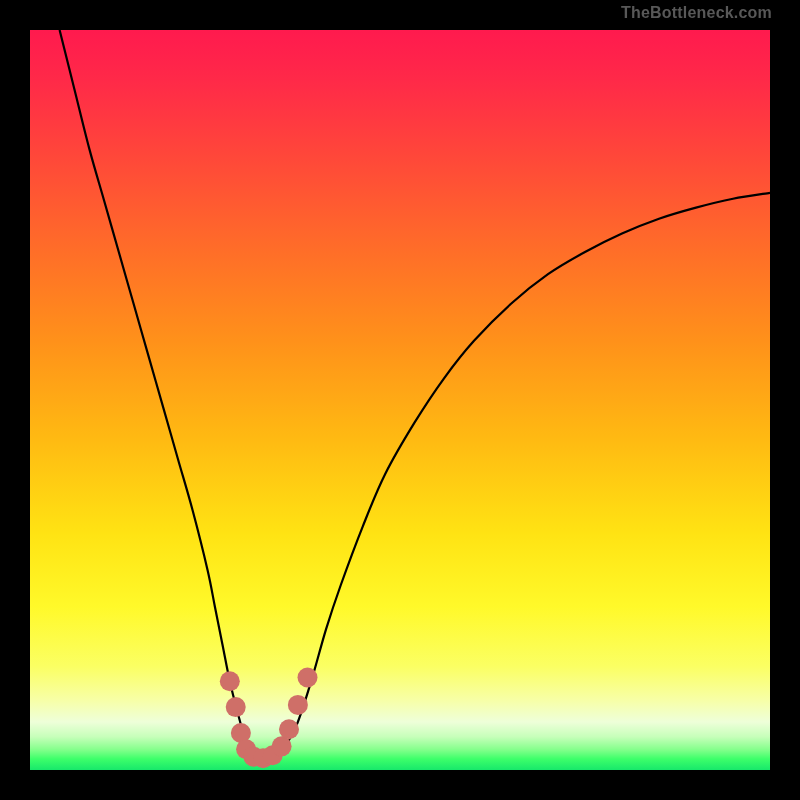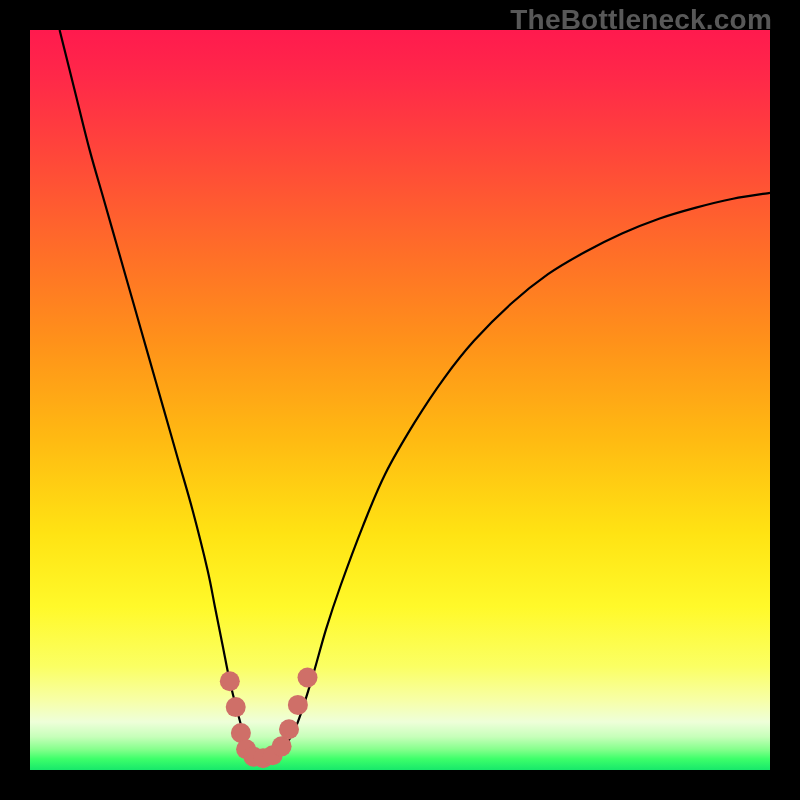--- a/index.html
+++ b/index.html
@@ -24,21 +24,21 @@
   }
   .curve {
     position: absolute;
     inset: 0;
   }
   .watermark {
     position: absolute;
     top: 4px;
     right: 28px;
     font-family: Arial, Helvetica, sans-serif;
-    font-size: 28px;
+    font-size: 16px;
     font-weight: 600;
     color: #585858;
     letter-spacing: 0.2px;
   }
 </style>
 </head>
 <body>
 
 <div class="frame">
   <div class="plot-area">

